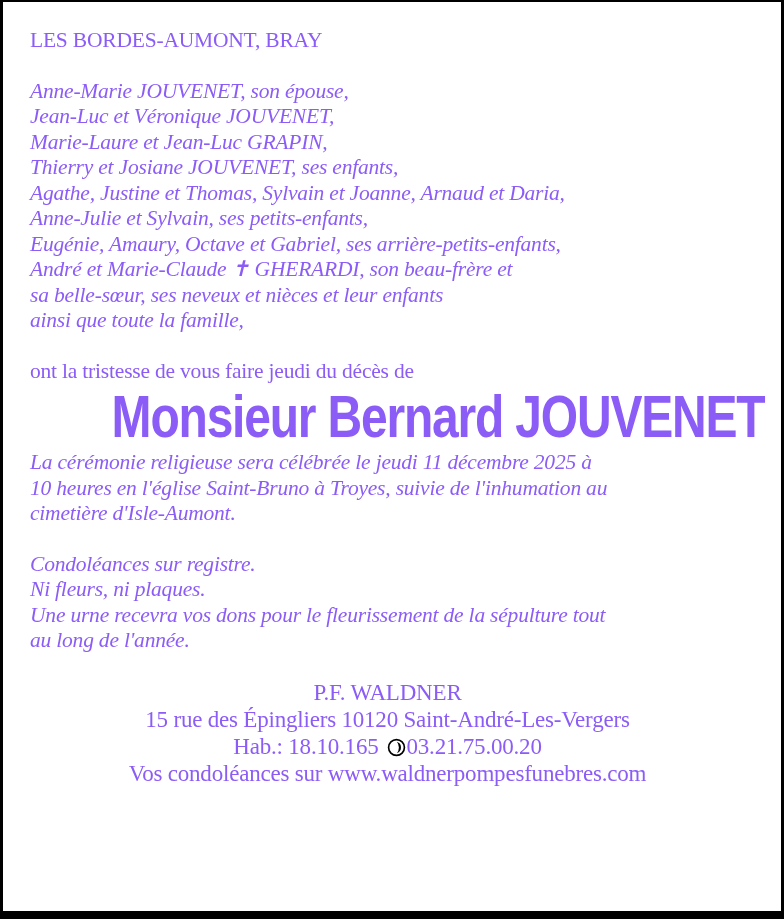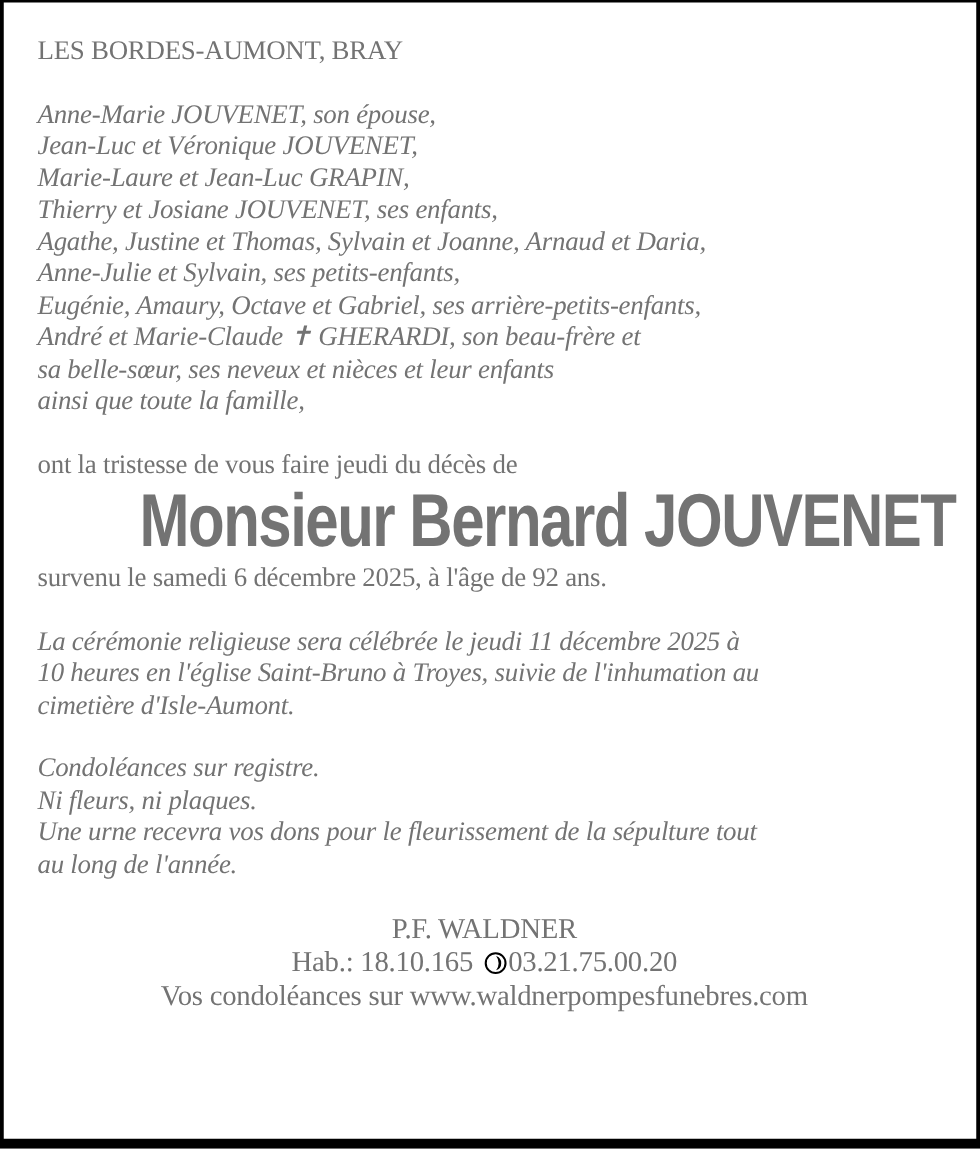--- a/index.html
+++ b/index.html
@@ -2,21 +2,21 @@
 <html><head>
 <meta charset="utf-8">
 <style>
   html, body { margin: 0; padding: 0; background: #ffffff; }
   .page {
     position: relative;
     width: 784px;
     height: 919px;
     box-sizing: border-box;
     background: #ffffff;
-    color: #737373;
+    color: #8b5cf6;
     border-top: 2px solid #000;
     border-left: 3px solid #000;
     border-right: 3px solid #000;
     border-bottom: 8px solid #000;
     padding: 26px 36px 0 27px;
     font-family: "Liberation Serif", "DejaVu Serif", serif;
     font-size: 21.5px;
     line-height: 25.5px;
     letter-spacing: -0.2px;
     overflow: hidden;
@@ -69,34 +69,34 @@
 Anne-Julie et Sylvain, ses petits-enfants,
 Eugénie, Amaury, Octave et Gabriel, ses arrière-petits-enfants,
 André et Marie-Claude ✝ GHERARDI, son beau-frère et
 sa belle-sœur, ses neveux et nièces et leur enfants
 ainsi que toute la famille,</p>
 
   <p class="line tight">ont la tristesse de vous faire jeudi du décès de</p>
 
   <h1 class="title"><span class="title-inner">Monsieur Bernard JOUVENET</span></h1>
 
-  <p class="line">survenu le samedi 6 décembre 2025, à l'âge de 92 ans.</p>
 
   <p class="block">La cérémonie religieuse sera célébrée le jeudi 11 décembre 2025 à
 10 heures en l'église Saint-Bruno à Troyes, suivie de l'inhumation au
 cimetière d'Isle-Aumont.</p>
 
   <p class="block">Condoléances sur registre.
 Ni fleurs, ni plaques.
 Une urne recevra vos dons pour le fleurissement de la sépulture tout
 au long de l'année.</p>
 
 
   <div class="footer">
     <div>P.F. WALDNER</div>
+    <div>15 rue des Épingliers 10120 Saint-André-Les-Vergers</div>
     <div>
       <span>Hab.: 18.10.165</span><span class="phone-icon"><svg width="19" height="19" viewBox="0 0 24 24" aria-hidden="true">
             <circle cx="12" cy="12" r="10" fill="none" stroke="#000" stroke-width="2.1"></circle>
             <path d="M12.5 4.8 A7.6 7.6 0 0 1 12.5 19.2 A11.5 11.5 0 0 0 12.5 4.8 Z" fill="#000"></path>
           </svg></span><span>03.21.75.00.20</span>
     </div>
     <div>
       <span>Vos condoléances sur</span>
       <span>www.waldnerpompesfunebres.com</span>
     </div>

